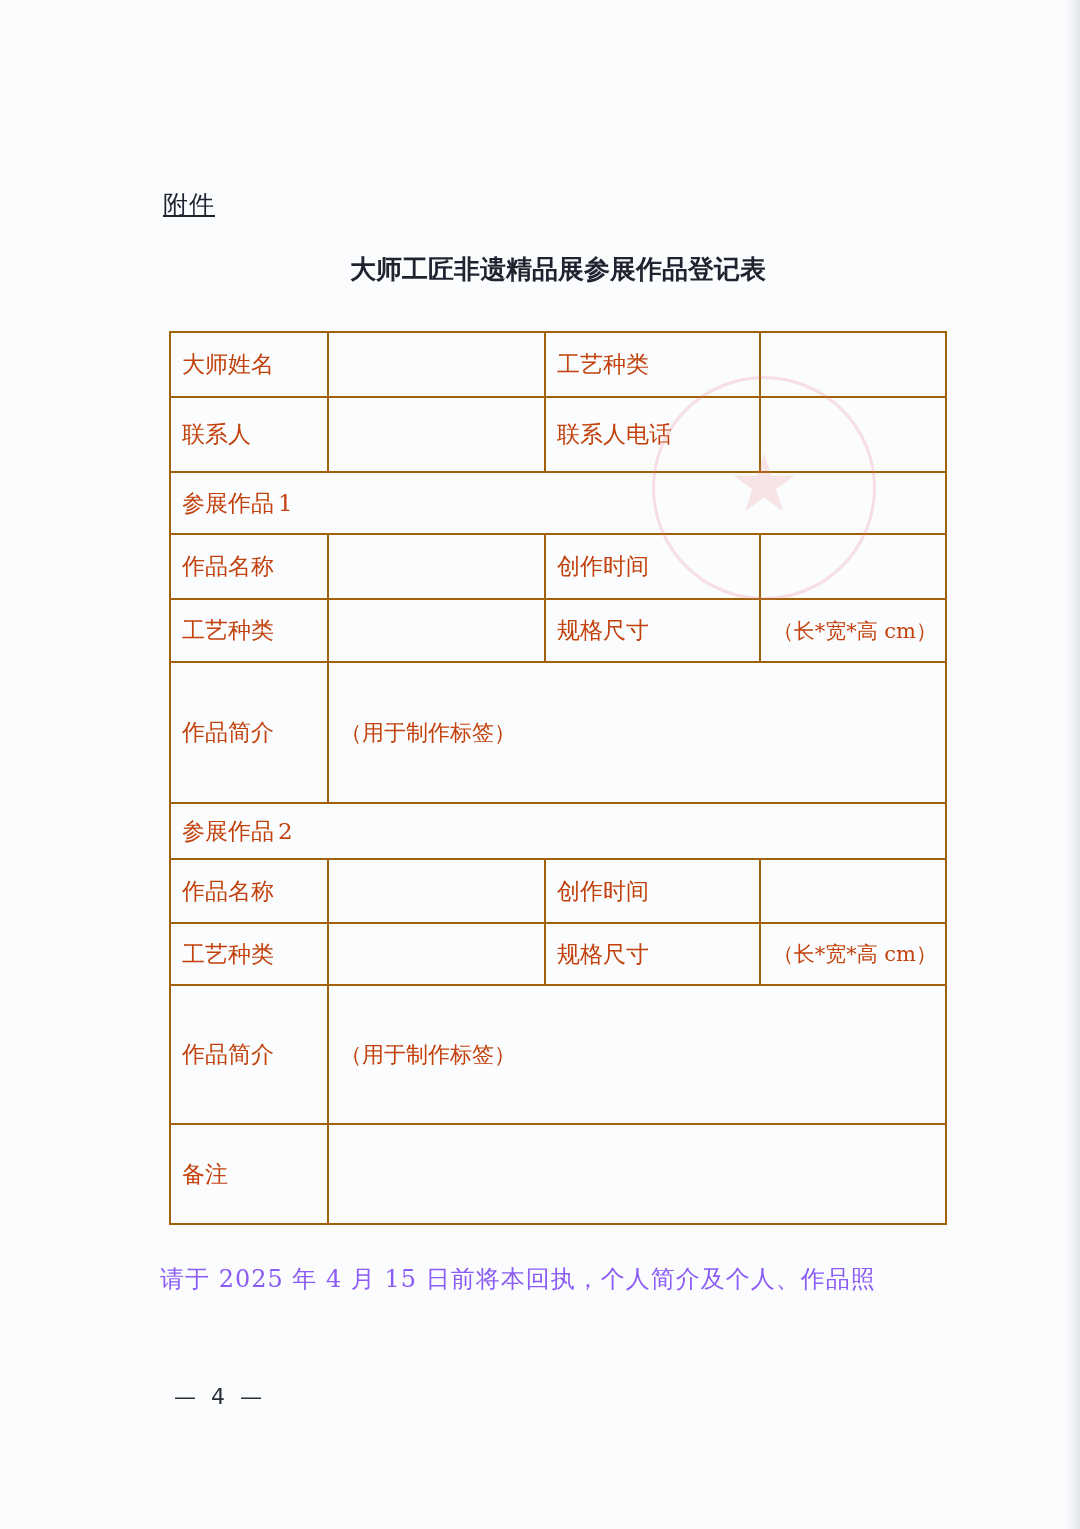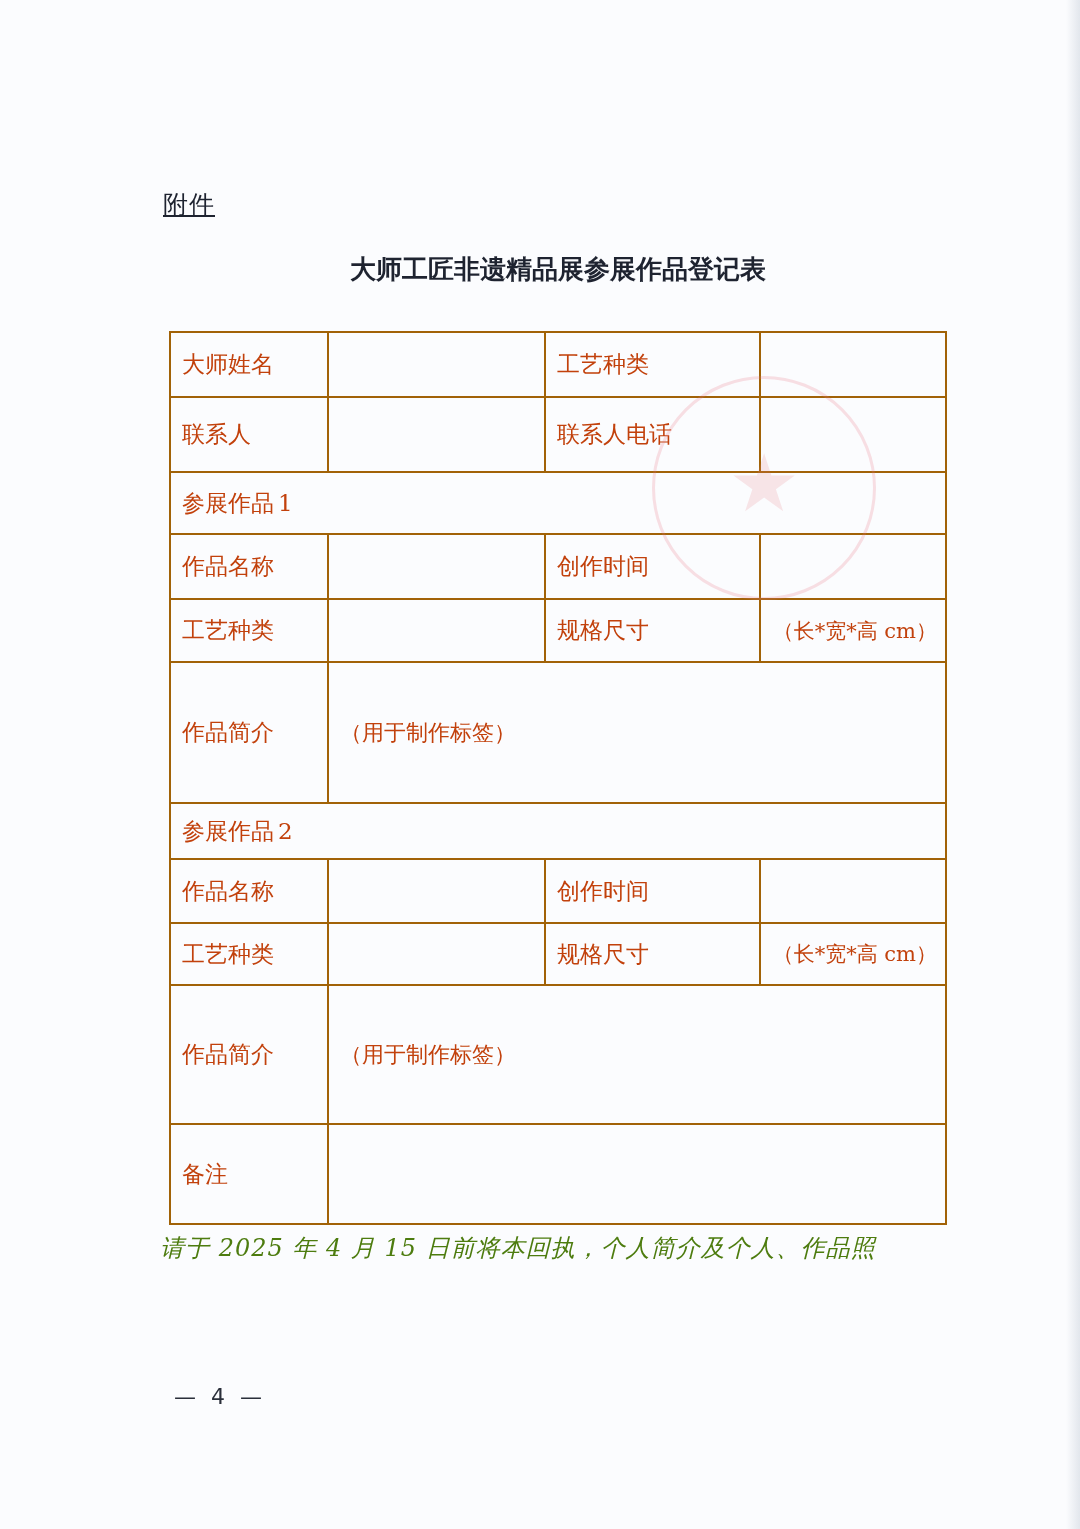--- a/index.html
+++ b/index.html
@@ -46,24 +46,23 @@
       font-family: "DejaVu Sans", "Liberation Sans", sans-serif;
       font-weight: normal;
       white-space: nowrap;
     }
     .form-table td.val { padding: 0; }
     .form-table td.hint { text-align: right; padding-right: 8px; font-family: "DejaVu Serif", serif; font-size: 21px; }
     .form-table td.intro-hint { font-family: Liberation Mono, monospace; font-size: 22px; }
     .form-table td.section { font-family: "DejaVu Sans", sans-serif; margin-left: 35px; }
     .section-num { font-family: "DejaVu Serif", serif; margin-left: 4px; }
     .note {
-      position: absolute; left: 160px; top: 1226px; width: 780px;
-      font-size: 24px; line-height: 45px; color: #4d7c0f;
+      position: absolute; left: 160px; top: 1257px; width: 780px;
+      font-size: 24px; line-height: 45px; color: #8b5cf6;
       letter-spacing: 1px;
-      font-style: italic;
     }
     .page-number {
       position: absolute; left: 174px; top: 1384px;
       font-family: "DejaVu Sans", "Liberation Sans", sans-serif;
       font-size: 22px; color: #2a2f3a; letter-spacing: 4px;
     }
   </style>
 </head>
 <body>
 

